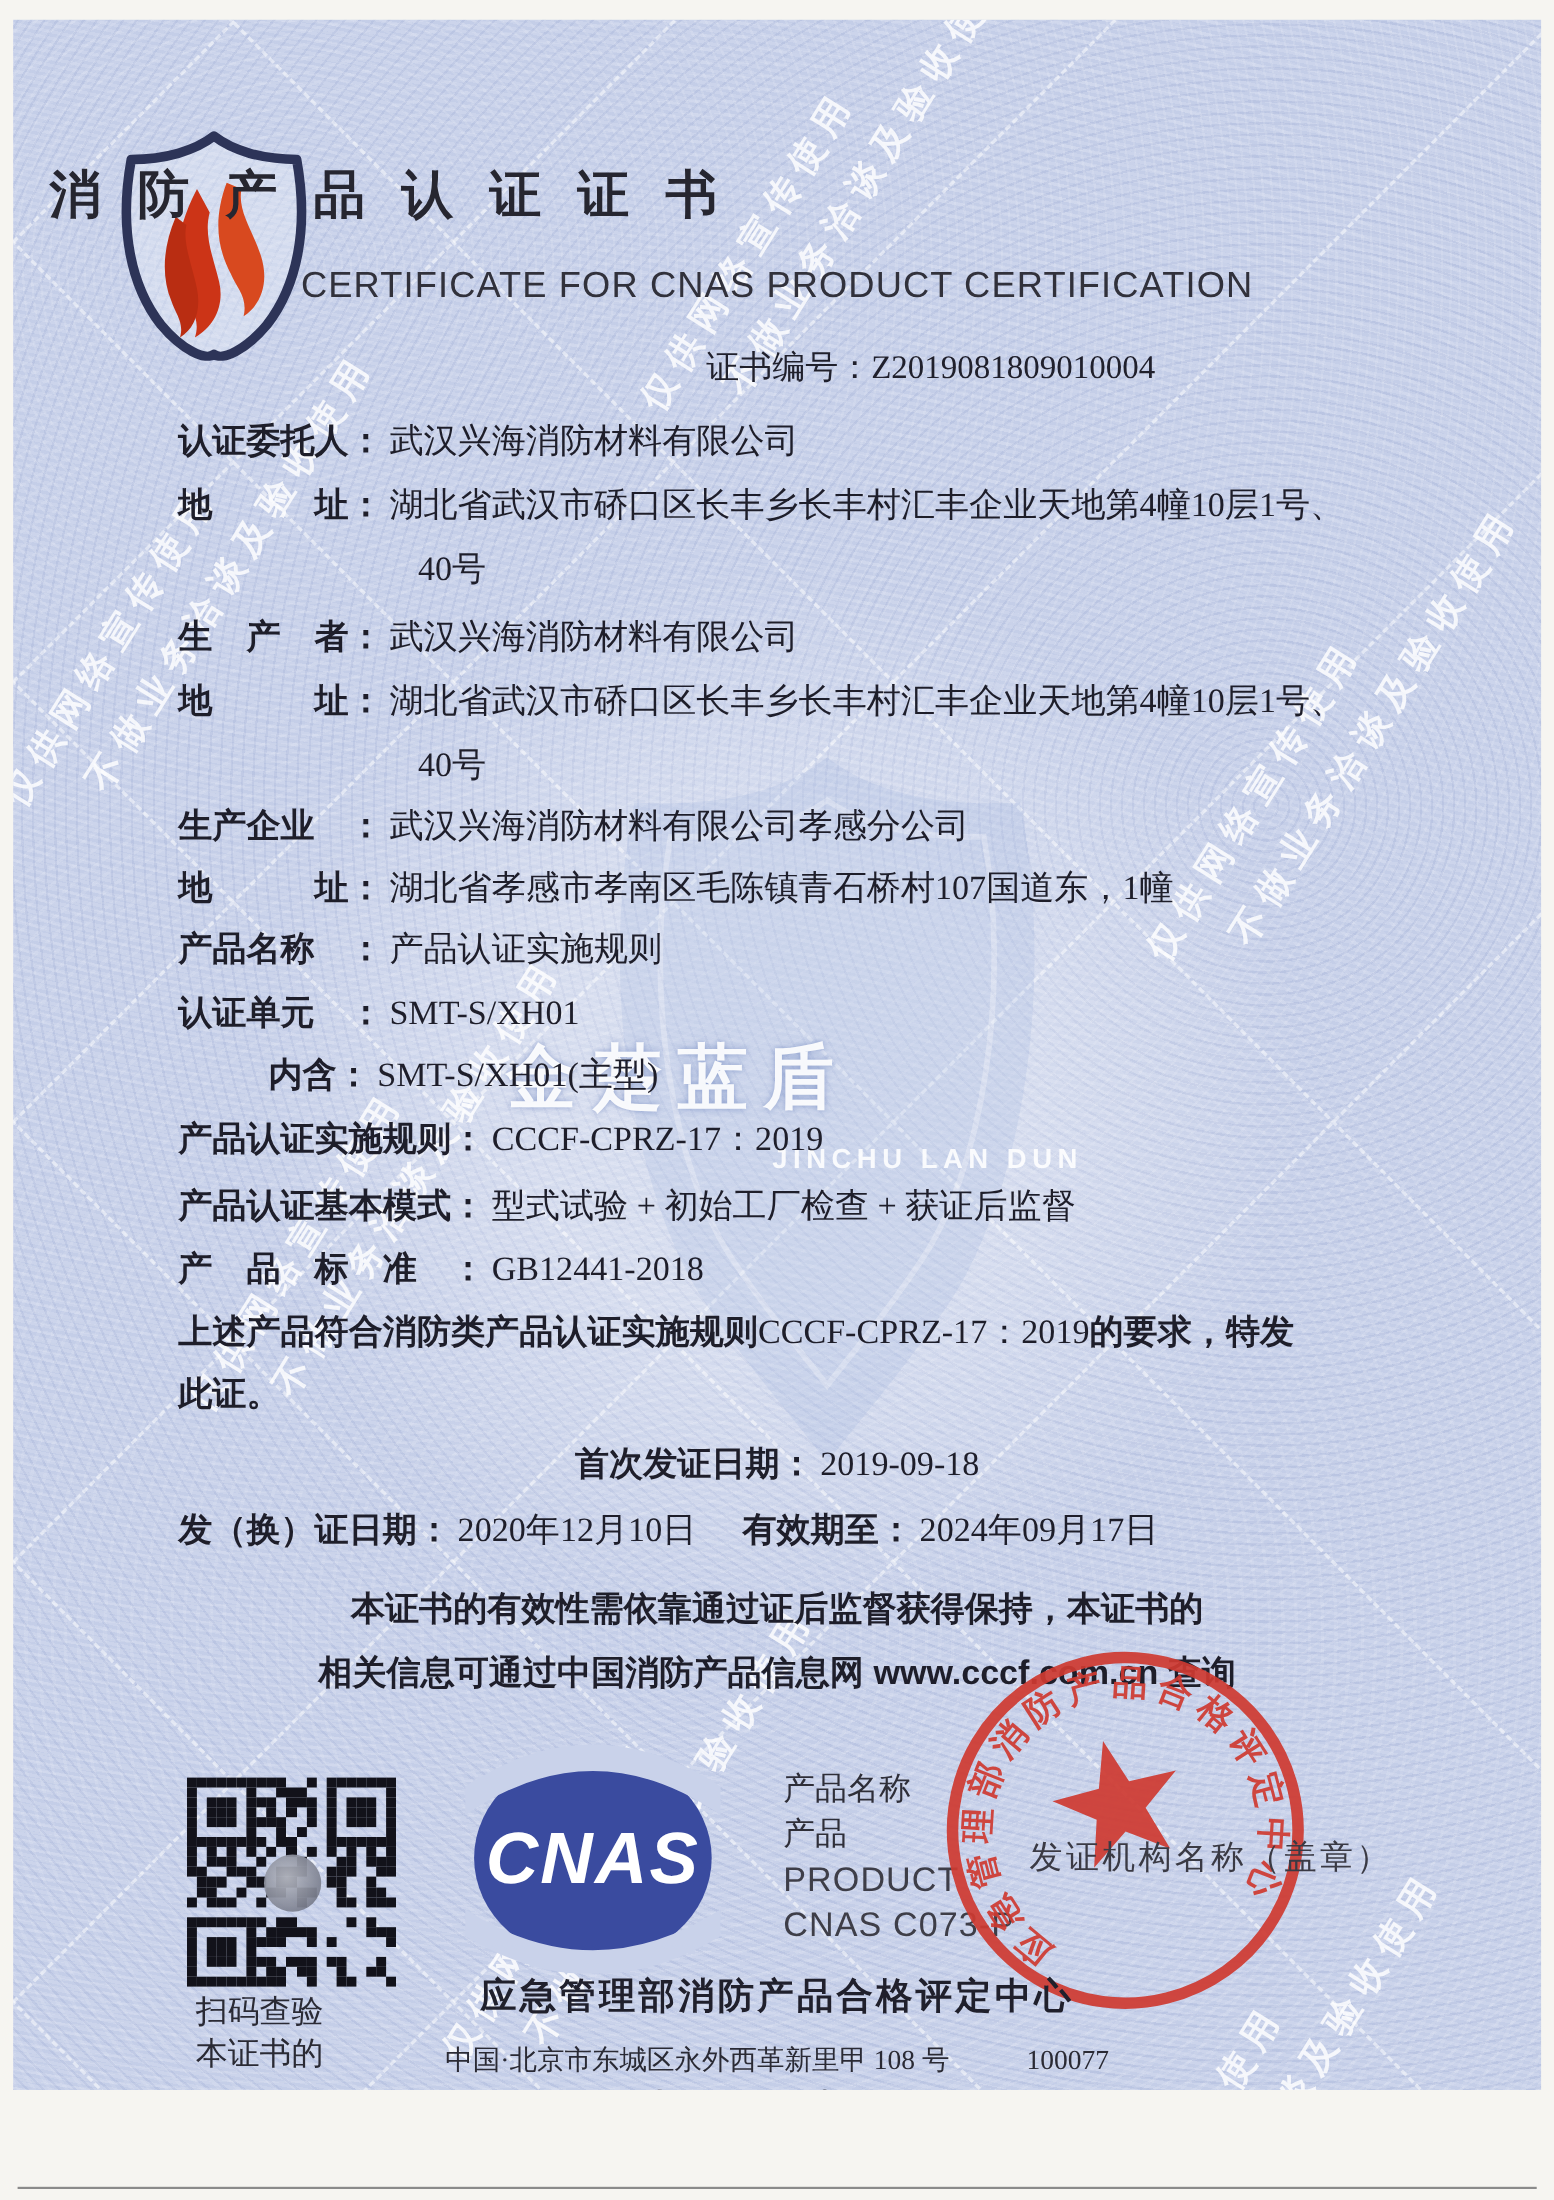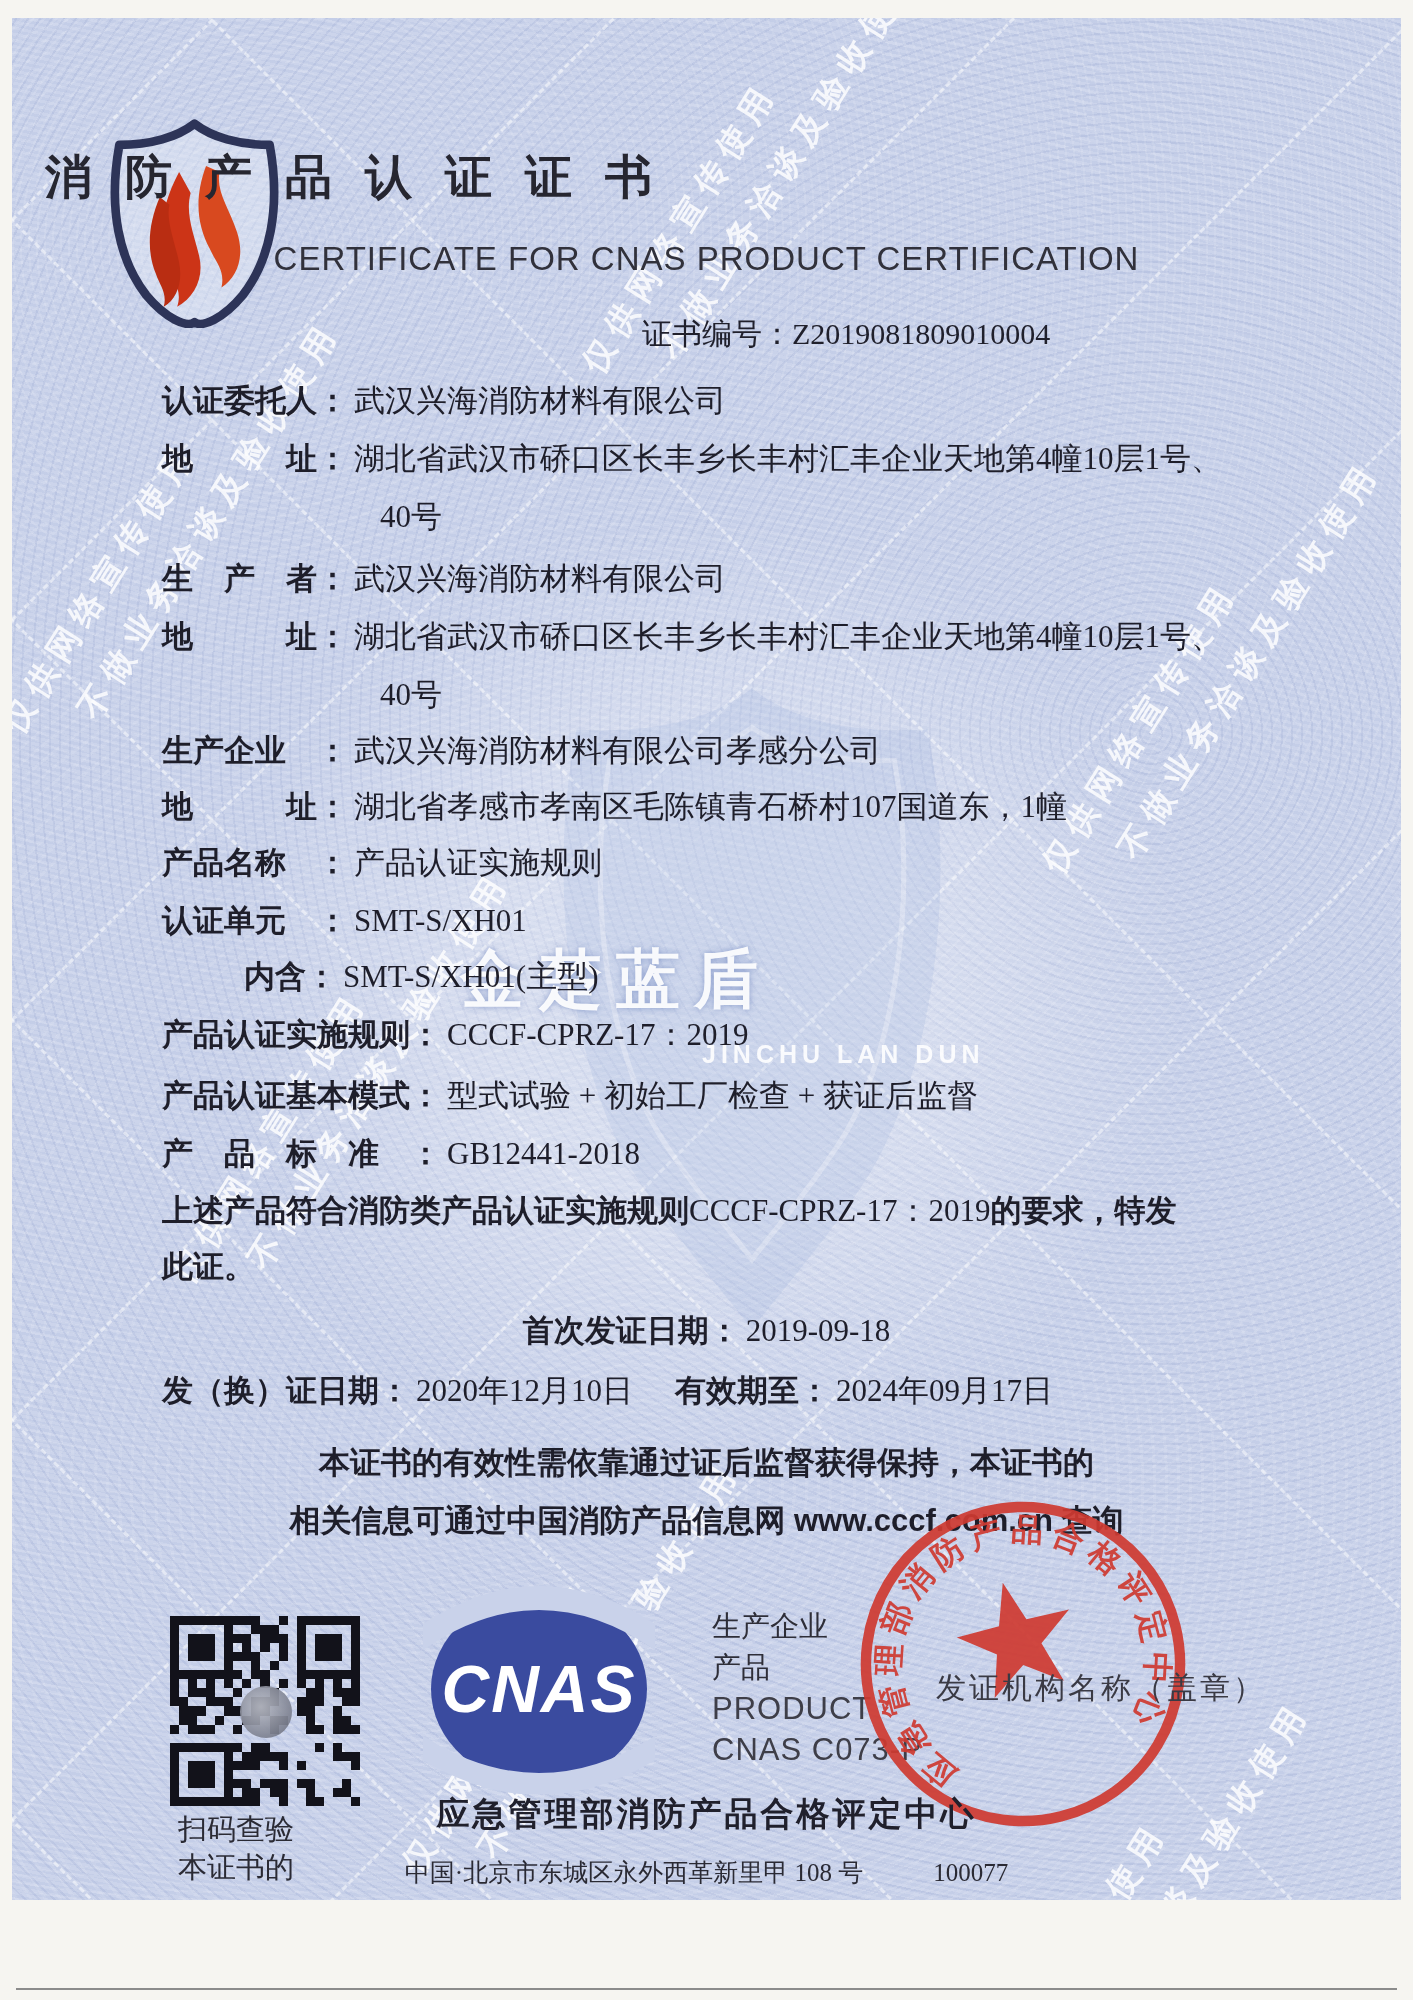--- a/index.html
+++ b/index.html
@@ -609,21 +609,21 @@
   </div>
 
   <svg class="cnas" viewBox="0 0 245 210">
     <ellipse cx="122" cy="105" rx="108" ry="95" fill="#3a4b9f"></ellipse>
     <path d="M6 66 Q122 -14 238 66 L238 40 Q122 -36 6 40 Z" fill="#c9d2ea"></path>
     <path d="M6 152 Q122 226 238 152 L238 176 Q122 246 6 176 Z" fill="#c9d2ea"></path>
     <text x="122" y="128" text-anchor="middle" font-family="Liberation Sans, sans-serif" font-weight="bold" font-style="italic" font-size="66" fill="#ffffff" letter-spacing="2">CNAS</text>
   </svg>
 
   <div class="accred">
-    <div>生产企业</div>
+    <div>产品名称</div>
     <div>产品</div>
     <div class="en">PRODUCT</div>
     <div class="en">CNAS C073-P</div>
   </div>
 
   <svg class="seal" viewBox="0 0 340 340">
     <defs>
       <path id="sealArc" d="M170,288 A118,118 0 1 1 170,52 A118,118 0 1 1 170,288" fill="none"></path>
     </defs>
     <circle cx="170" cy="170" r="150" fill="none" stroke="#cf3a31" stroke-width="10"></circle>

